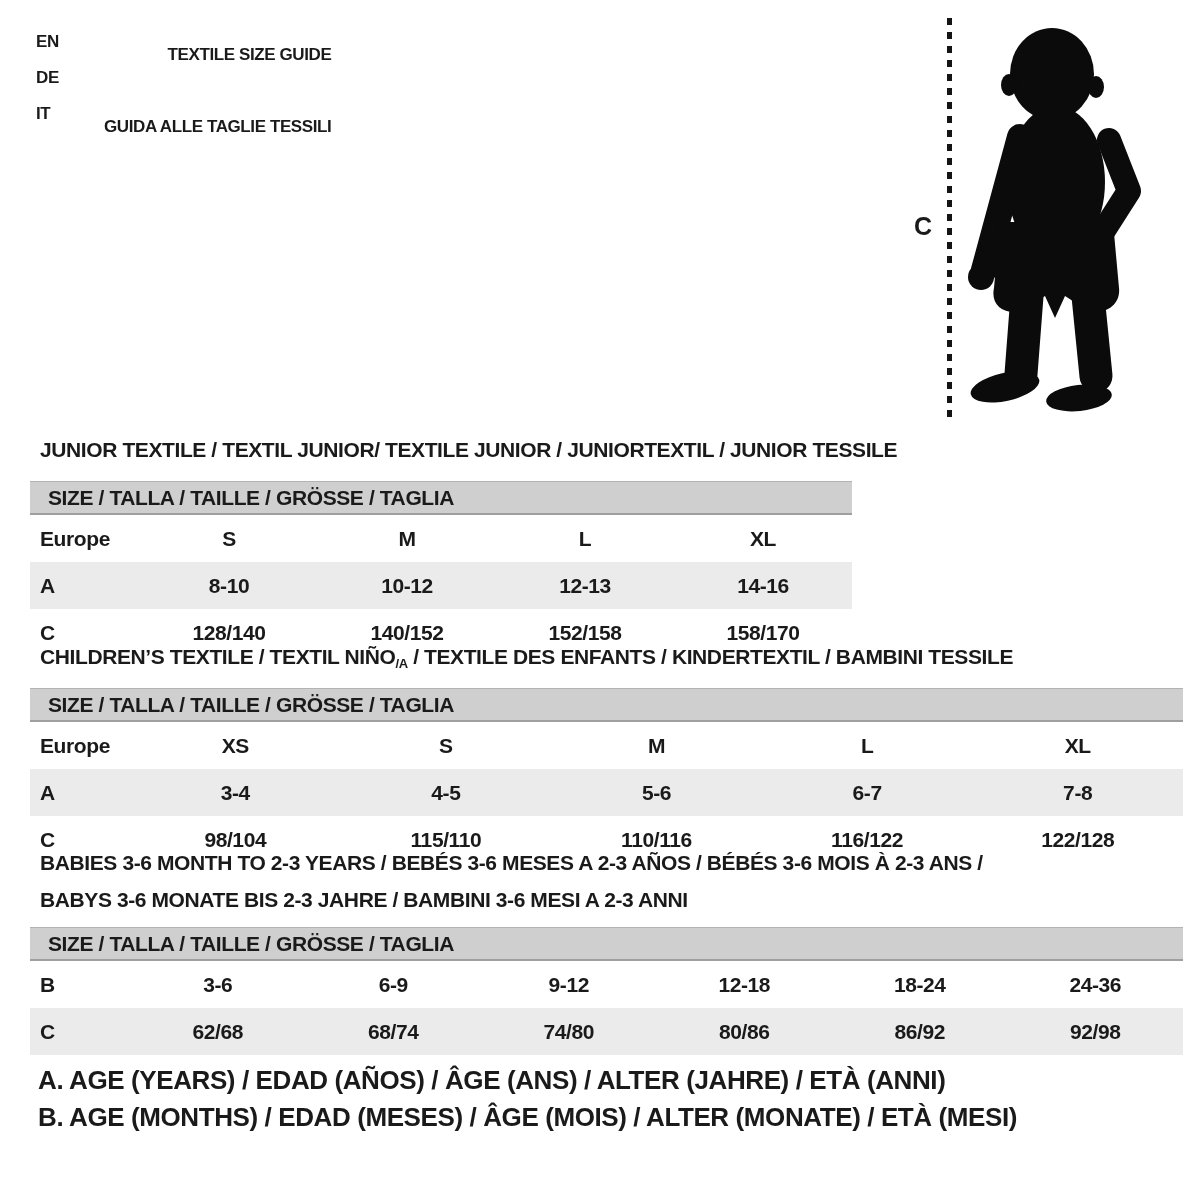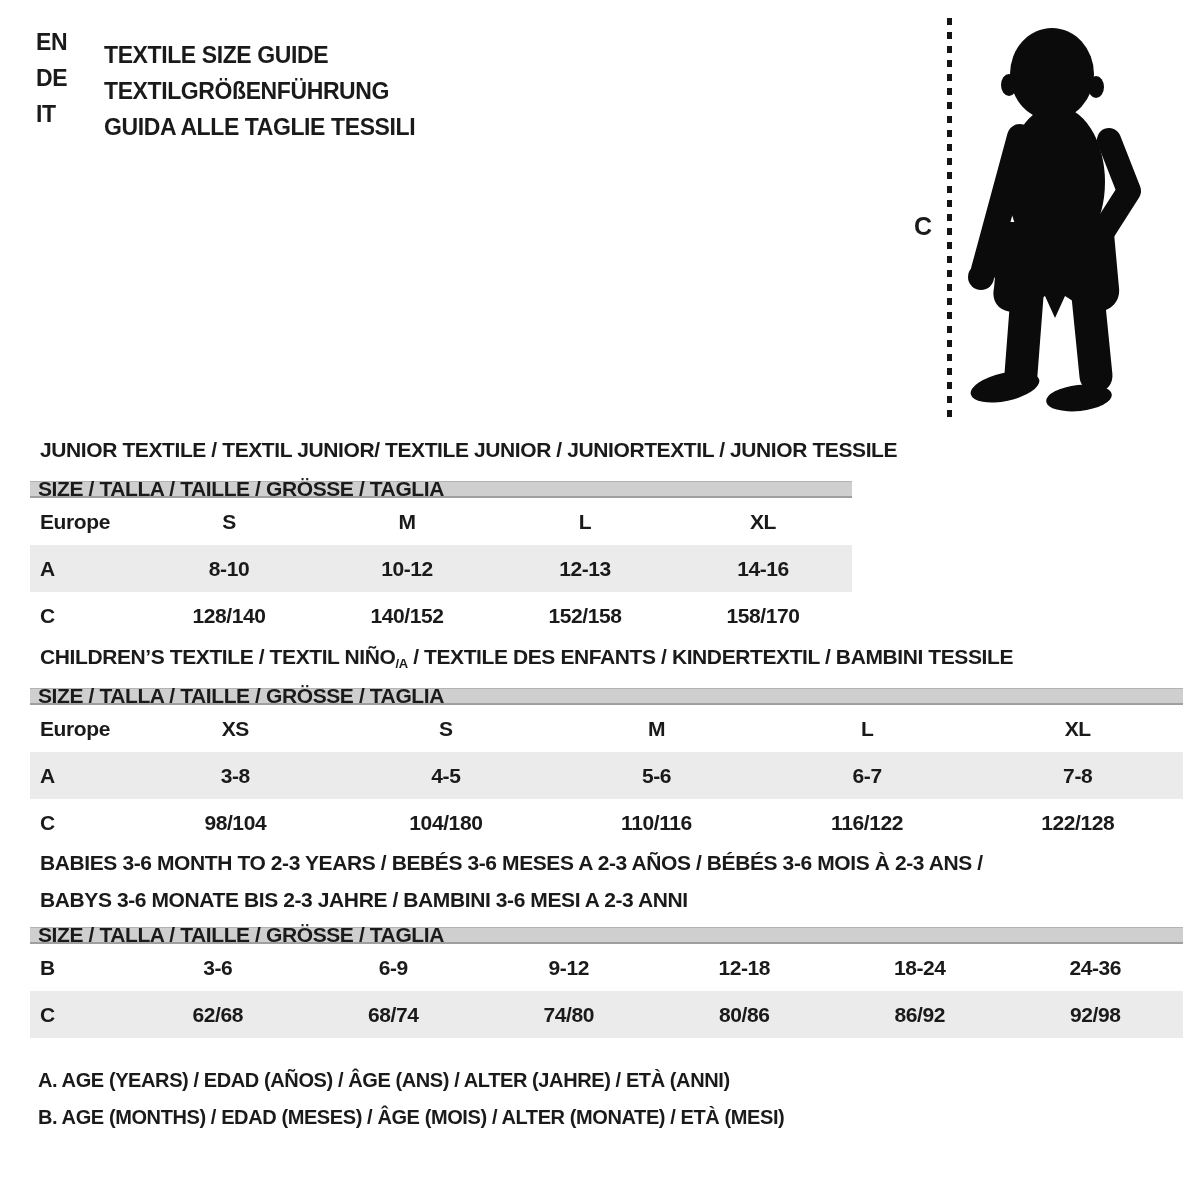--- a/index.html
+++ b/index.html
@@ -8,74 +8,73 @@
     position:relative;
     font-family:"Liberation Sans", sans-serif;
     font-weight:bold;
     color:#1a1a1a;
     letter-spacing:-0.4px;
     overflow:hidden;
   }
 
   
   .lang-list { position:absolute; left:36px; top:24px; }
-  .lang-row { display:flex; height:36px; align-items:center; font-size:23px; }
+  .lang-row { display:flex; height:36px; align-items:center; font-size:17px;justify-content:space-between; }
   .lang-code { width:68px; flex:0 0 68px; }
   .lang-title { white-space:nowrap;margin-top:26px; }
 
   
   .measure-line {
     position:absolute; left:947px; top:18px; width:5px; height:400px;
     background:repeating-linear-gradient(to bottom, #141414 0 7px, transparent 7px 14px);
   }
   .c-label { position:absolute; left:914px; top:212px; font-size:25px; }
   .baby-svg { position:absolute; left:960px; top:24px; overflow:visible; }
 
   
   .section-title { position:absolute; left:40px; font-size:21px; white-space:nowrap; }
   .section-title .sub { font-size:13px; vertical-align:-4px; }
 
   .size-table { position:absolute; left:30px; }
   .t-header {
-    height:17px; display:flex; align-items:center;
+    height:34px; display:flex; align-items:center;
     background:#cfcfcf; border-top:1px solid #b3b3b3; border-bottom:2px solid #9f9f9f;
-    font-size:21px; padding-left:8px;
+    font-size:21px; padding-left:18px;
   }
   .t-row { display:grid; height:47px; align-items:center; font-size:21px; }
   .t-row.stripe { background:#ebebeb; }
   .t-label { padding-left:10px; text-align:left; }
   .t-cell { text-align:center; }
 
   .cols-4 { grid-template-columns:110px repeat(4, 1fr); }
   .cols-5 { grid-template-columns:100px repeat(5, 1fr); }
   .cols-6 { grid-template-columns:100px repeat(6, 1fr); }
 
   #junior-title   { top:438px; }
   #junior-table   { top:481px; width:822px; }
   #children-title { top:645px; }
   #children-table { top:688px; width:1153px; }
   #babies-title-1 { top:851px; }
   #babies-title-2 { top:888px; }
   #babies-table   { top:927px; width:1153px; }
 
   
   .legend { position:absolute; left:38px; top:1062px; }
-  .legend-line { height:37px; display:flex; align-items:center; font-size:20px; white-space:nowrap;text-align:right; }
+  .legend-line { height:37px; display:flex; align-items:center; font-size:26px; white-space:nowrap;text-align:right; }
 </style>
 </head>
 <body>
 
 <div class="lang-list">
   <div class="lang-row">
     <span class="lang-code">EN</span>
     <span class="lang-title">TEXTILE SIZE GUIDE</span>
   </div>
   <div class="lang-row">
     <span class="lang-code">DE</span>
-    <span class="lang-title">TEXTILGRÖßENFÜHRUNG</span>
   </div>
   <div class="lang-row">
     <span class="lang-code">IT</span>
     <span class="lang-title">GUIDA ALLE TAGLIE TESSILI</span>
   </div>
 </div>
 
 <div class="measure-line"></div>
 <span class="c-label">C</span>
 
@@ -143,30 +142,30 @@
   <div class="t-row cols-5">
     <span class="t-label">Europe</span>
     <span class="t-cell">XS</span>
     <span class="t-cell">S</span>
     <span class="t-cell">M</span>
     <span class="t-cell">L</span>
     <span class="t-cell">XL</span>
   </div>
   <div class="t-row cols-5 stripe">
     <span class="t-label">A</span>
-    <span class="t-cell">3-8</span>
+    <span class="t-cell">3-4</span>
     <span class="t-cell">4-5</span>
     <span class="t-cell">5-6</span>
     <span class="t-cell">6-7</span>
     <span class="t-cell">7-8</span>
   </div>
   <div class="t-row cols-5">
     <span class="t-label">C</span>
     <span class="t-cell">98/104</span>
-    <span class="t-cell">104/180</span>
+    <span class="t-cell">115/110</span>
     <span class="t-cell">110/116</span>
     <span class="t-cell">116/122</span>
     <span class="t-cell">122/128</span>
   </div>
 </div>
 
 <div class="section-title" id="babies-title-1">
   <span>BABIES 3-6 MONTH TO 2-3 YEARS / BEBÉS 3-6 MESES A 2-3 AÑOS / BÉBÉS 3-6 MOIS À 2-3 ANS /</span>
 </div>
 <div class="section-title" id="babies-title-2">

